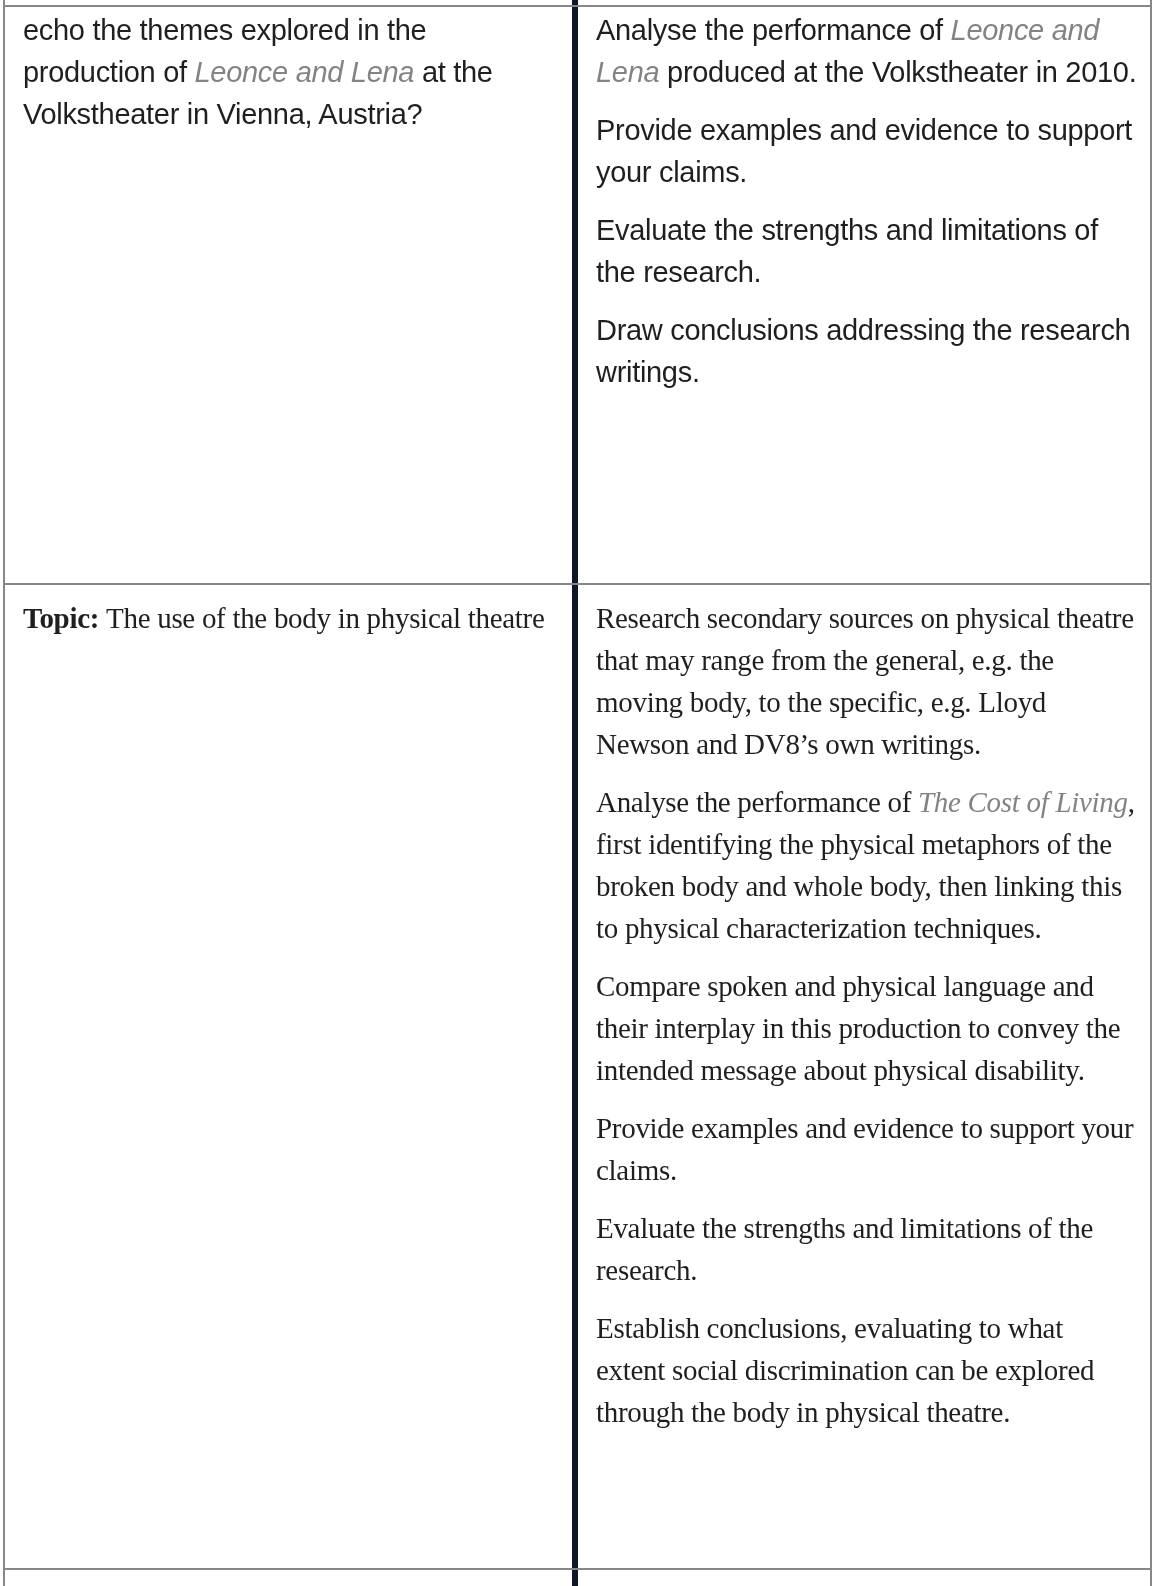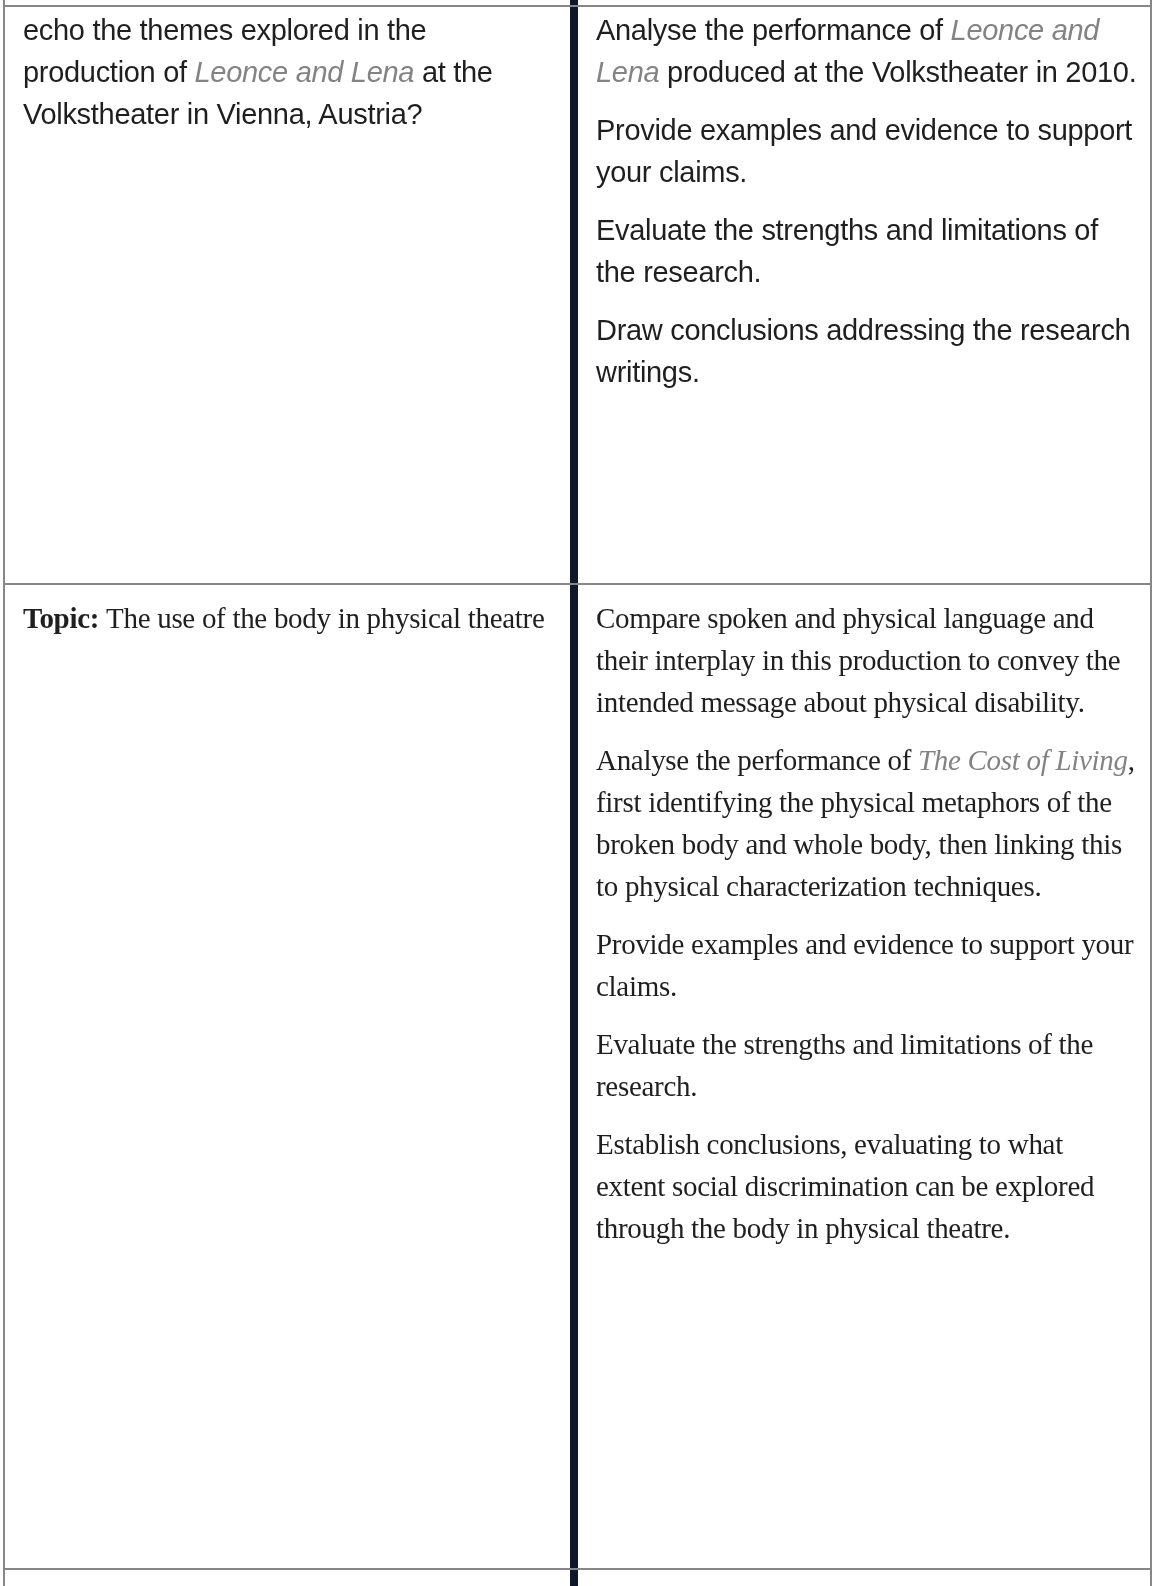--- a/index.html
+++ b/index.html
@@ -39,21 +39,21 @@
   .row-sliver-top { height: 5px; }
   .row-1 { height: 578px; }
   .row-2 { height: 985px; font-family: Liberation Serif, serif; }
   .row-sliver-bottom { flex: 1 1 auto; }
   .cell {
     box-sizing: border-box;
     overflow: hidden;
   }
   .cell-left {
     width: 573px;
-    border-right: 8px solid #0f172a;
+    border-right: 6px solid #0f172a;
     padding: 2px 14px 6px 18px;
   }
   .cell-right {
     flex: 1;
     padding: 2px 12px 6px 18px;
     border-radius: 12px;
   }
   .row-2 .cell {
     padding-top: 12px;
   }
@@ -89,22 +89,23 @@
         <p class="para"><span class="seg-n">Evaluate the strengths and limitations of the research.</span></p>
         <p class="para"><span class="seg-n">Draw conclusions addressing the research writings.</span></p>
       </div>
   </div>
 
   <div class="t-row row-2 bordered">
     <div class="cell cell-left">
         <p class="para"><span class="seg-b">Topic: </span><span class="seg-n">The use of the body in physical theatre</span></p>
       </div>
     <div class="cell cell-right">
+        <p class="para"><span class="seg-n">Research secondary sources on physical theatre that may range from the general, e.g. the moving body, to the specific, e.g. Lloyd Newson and DV8’s own writings.</span></p>
+        <p class="para"><span class="seg-n">Analyse the performance of </span><span class="seg-ig">The Cost of Living</span><span class="seg-n">, first identifying the physical metaphors of the broken body and whole body, then linking this to physical characterization techniques.</span></p>
         <p class="para"><span class="seg-n">Compare spoken and physical language and their interplay in this production to convey the intended message about physical disability.</span></p>
-        <p class="para"><span class="seg-n">Analyse the performance of </span><span class="seg-ig">The Cost of Living</span><span class="seg-n">, first identifying the physical metaphors of the broken body and whole body, then linking this to physical characterization techniques.</span></p>
         <p class="para"><span class="seg-n">Provide examples and evidence to support your claims.</span></p>
         <p class="para"><span class="seg-n">Evaluate the strengths and limitations of the research.</span></p>
         <p class="para"><span class="seg-n">Establish conclusions, evaluating to what extent social discrimination can be explored through the body in physical theatre.</span></p>
       </div>
   </div>
 
   <div class="t-row row-sliver-bottom bordered">
     <div class="cell cell-left"></div>
     <div class="cell cell-right"></div>
   </div>

